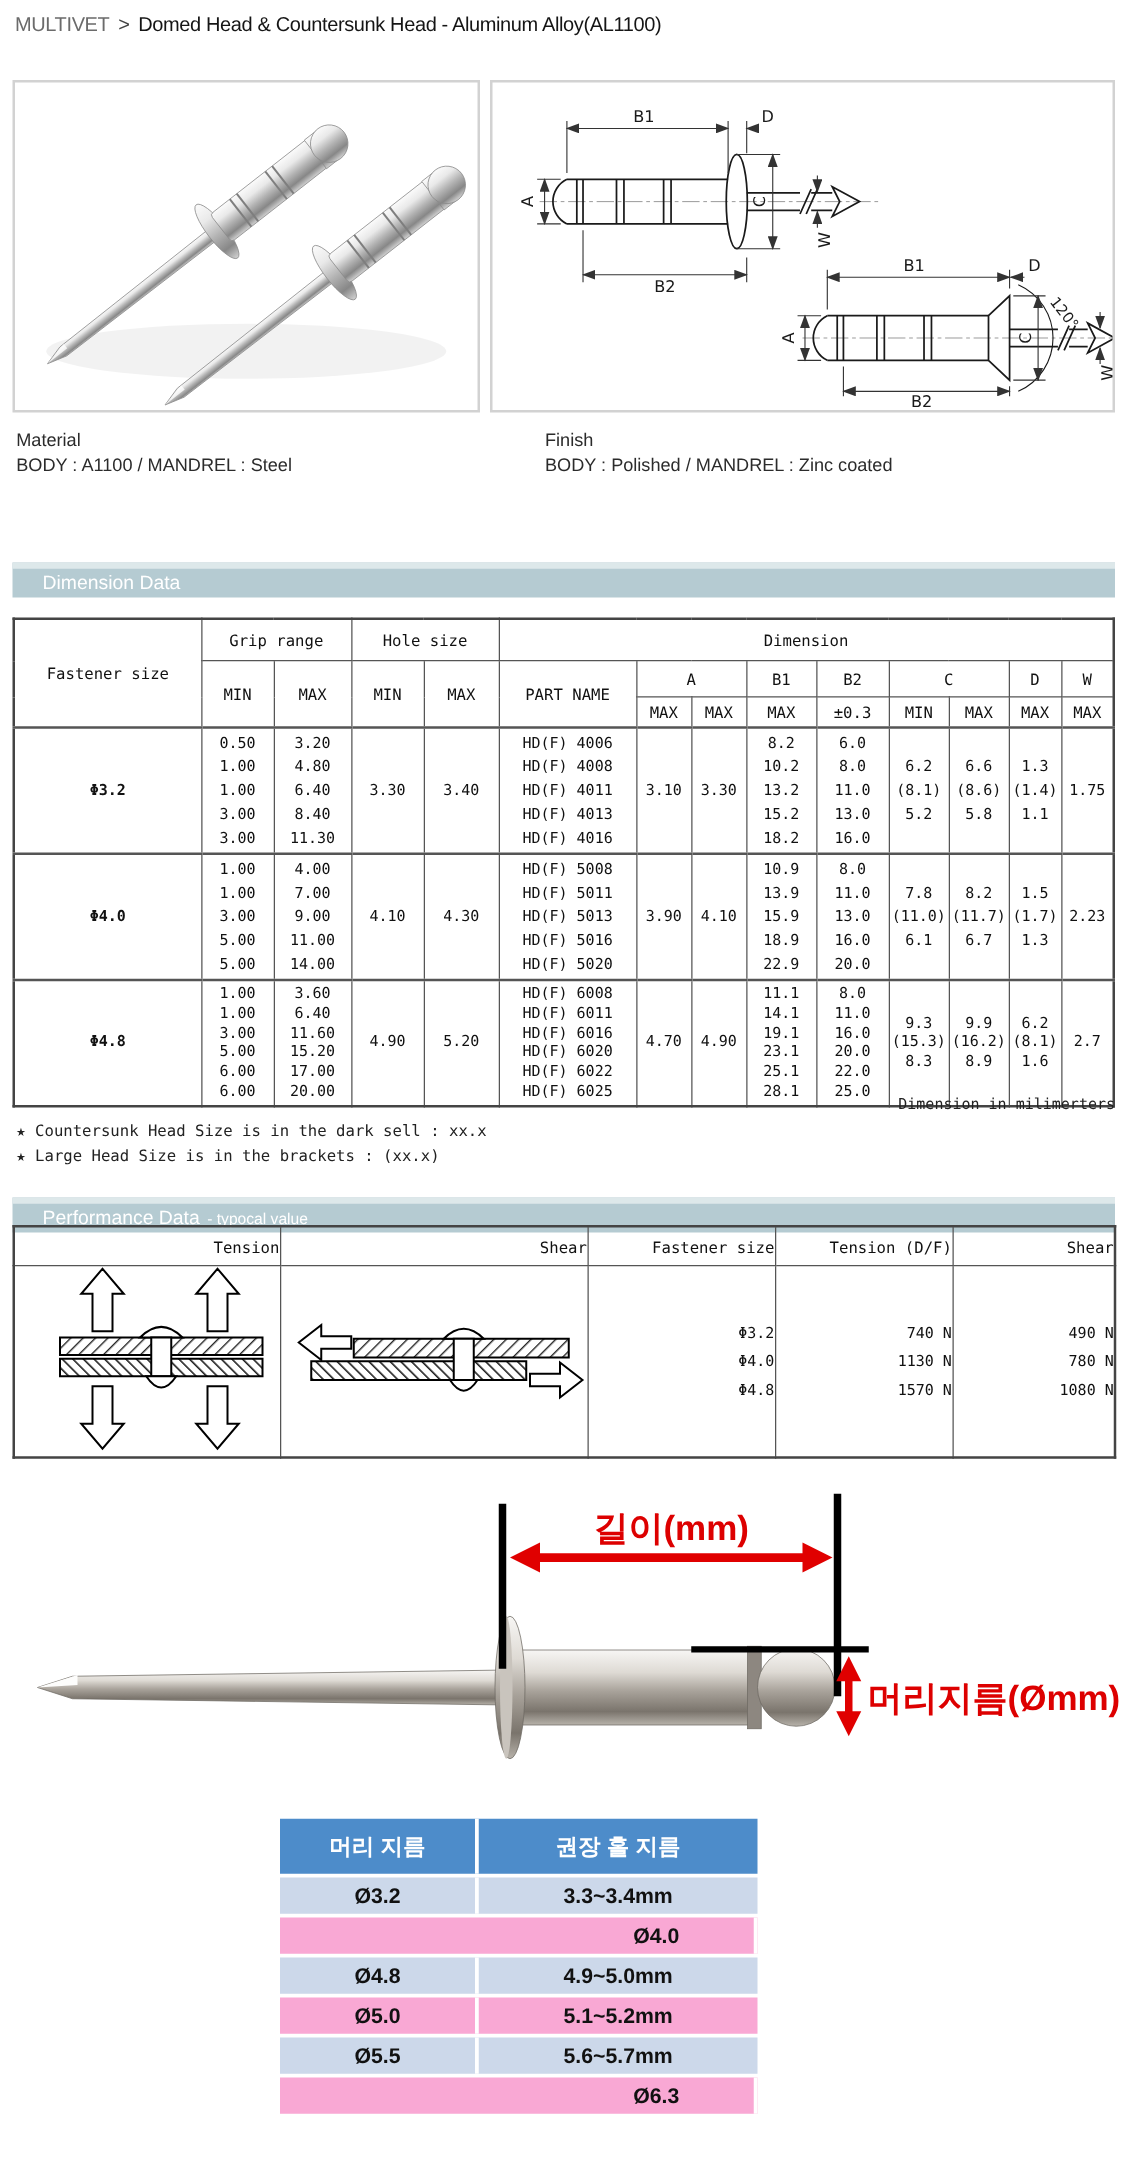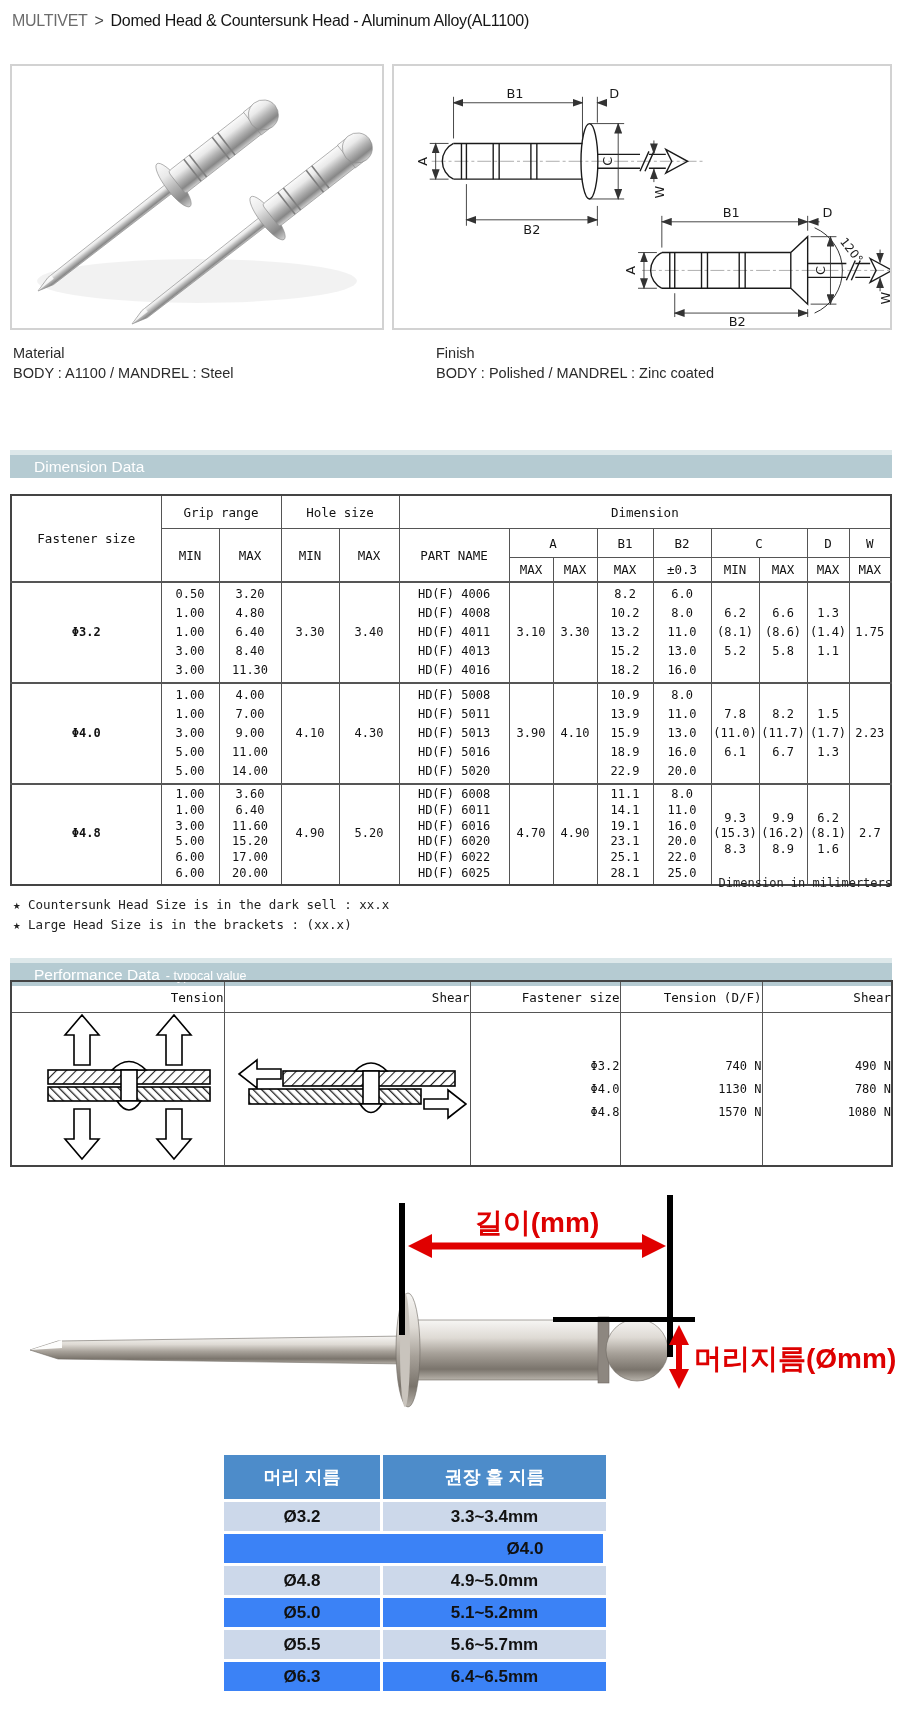--- a/index.html
+++ b/index.html
@@ -51,21 +51,21 @@
   
   #rivet-photo-wrap{position:absolute;left:0;top:1185px;width:902px;height:225px;}
   
   .holetab{position:absolute;left:224px;top:1455px;width:382px;font-family:Liberation Sans, sans-serif;}
   .hhead{display:flex;background:#4d8cca;color:#fff;font-weight:bold;font-size:18px;
          height:44px;line-height:44px;text-align:center;}
   .hc1{width:156px;border-right:3px solid #fff;}
   .hc2{flex:1;}
   .hrow{display:flex;height:29px;line-height:29px;margin-top:3px;font-size:17px;
         font-weight:bold;color:#111;text-align:center;justify-content:flex-end;}
-  .alt0{background:#ccd8ea;} .alt1{background:#3b82f6;}
+  .alt0{background:#ccd8ea;} .alt1{background:#f9a8d4;}
 </style>
 </head>
 <body>
 
 <div class="page">
 
   <div class="hdr">
     <span class="brand">MULTIVET</span><span class="sep">&gt;</span><span class="title">Domed Head &amp; Countersunk Head - Aluminum Alloy(AL1100)</span>
   </div>
 
@@ -623,18 +623,17 @@
         <div class="hrow alt1">
           <div class="hc1">Ø5.0</div>
           <div class="hc2">5.1~5.2mm</div>
         </div>
         <div class="hrow alt0">
           <div class="hc1">Ø5.5</div>
           <div class="hc2">5.6~5.7mm</div>
         </div>
         <div class="hrow alt1">
           <div class="hc1">Ø6.3</div>
-          <div class="hc2">6.4~6.5mm</div>
         </div>
       </div>
   </div>
 
 </div>
 
 </body></html>

